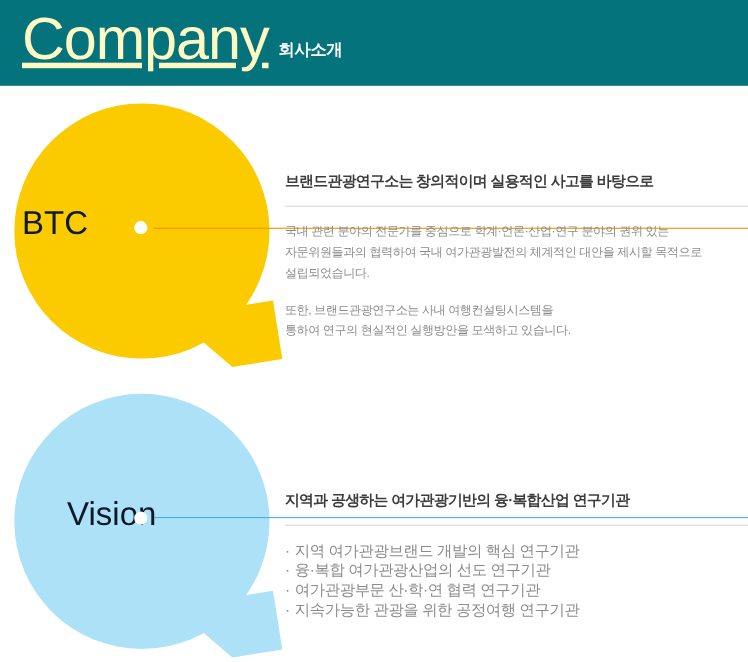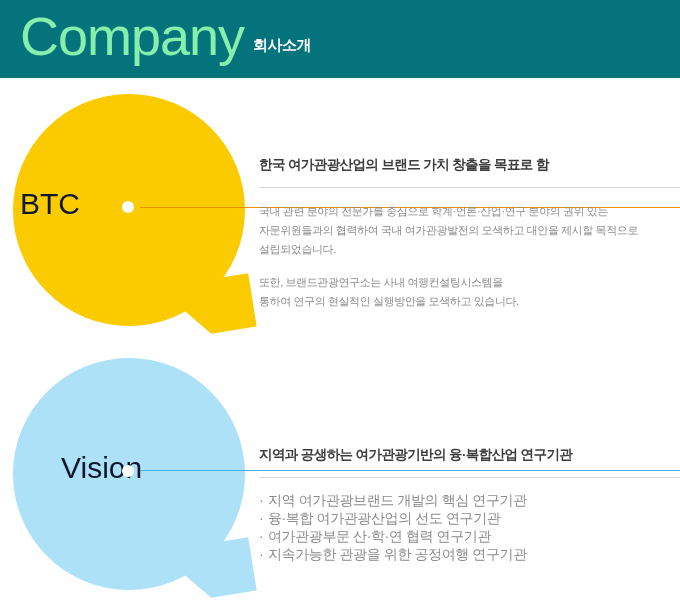--- a/index.html
+++ b/index.html
@@ -23,23 +23,24 @@
     height: 78px;
     background: #05737b;
   }
   .header-title {
     position: absolute;
     left: 20px;
     top: 2px;
     font-size: 54px;
     font-weight: 300;
     letter-spacing: -1px;
-    color: #86efac;
+    color: #fef9c3;
     line-height: 68px;
     white-space: nowrap;
+    text-decoration: underline;
   }
   .header-subtitle {
     position: absolute;
     left: 253px;
     top: 36px;
     font-size: 15px;
     font-weight: bold;
     color: #ffffff;
     letter-spacing: -0.5px;
     white-space: nowrap;
@@ -189,26 +190,26 @@
 <div class="bubble" id="bubble-btc">
   <div class="bubble-circle"></div>
   <div class="bubble-tail"></div>
   <div class="bubble-label">BTC</div>
   <div class="bubble-dot"></div>
 </div>
 <hr class="connector" id="connector-btc">
 
 <div class="section-content" id="section-btc">
   <p class="lead">
-    <span class="lead-line">한국 여가관광산업의 브랜드 가치 창출을 목표로 함</span>
+    <span class="lead-line">브랜드관광연구소는 창의적이며 실용적인 사고를 바탕으로</span>
   </p>
   <hr class="section-rule">
   <p class="body-text para">
     <span class="body-line">국내 관련 분야의 전문가를 중심으로 학계·언론·산업·연구 분야의 권위 있는</span>
-    <span class="body-line">자문위원들과의 협력하여 국내 여가관광발전의 모색하고 대안을 제시할 목적으로</span>
+    <span class="body-line">자문위원들과의 협력하여 국내 여가관광발전의 체계적인 대안을 제시할 목적으로</span>
     <span class="body-line">설립되었습니다.</span>
   </p>
   <p class="body-text para">
     <span class="body-line">또한, 브랜드관광연구소는 사내 여행컨설팅시스템을</span>
     <span class="body-line">통하여 연구의 현실적인 실행방안을 모색하고 있습니다.</span>
   </p>
 </div>
 
 <div class="bubble" id="bubble-vision">
   <div class="bubble-circle"></div>

